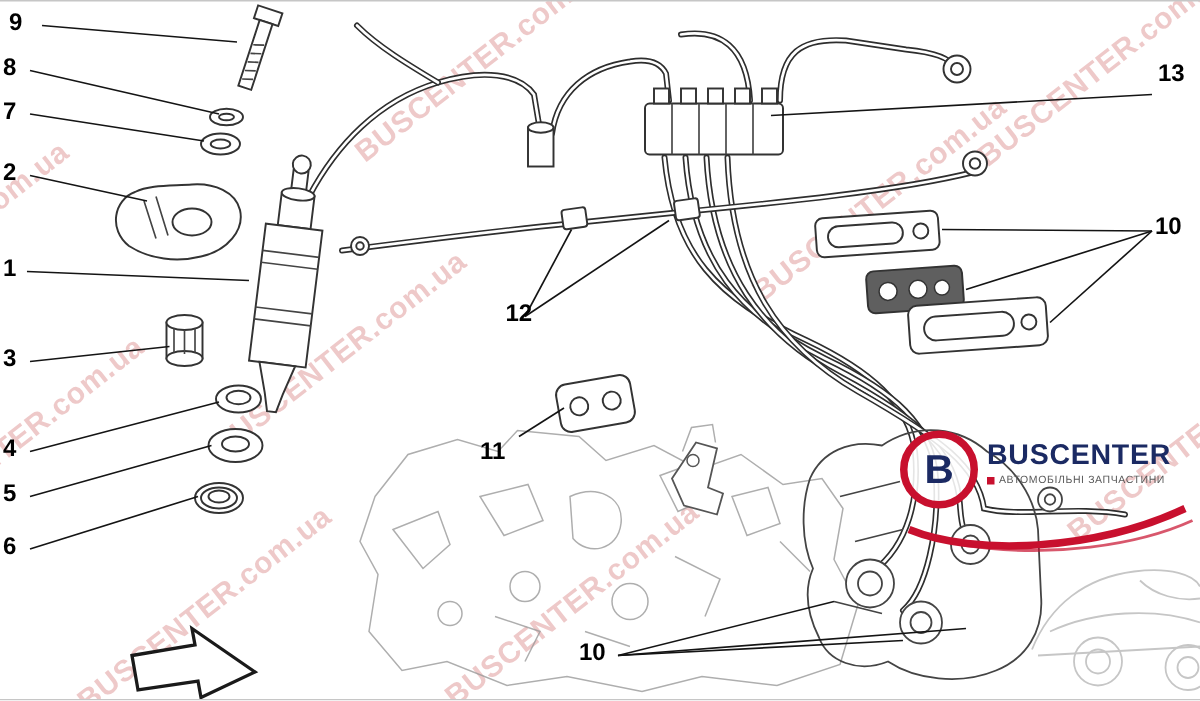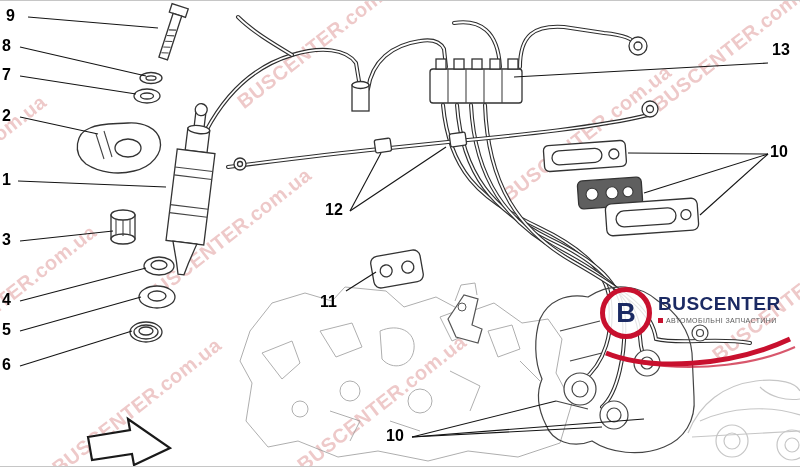--- a/index.html
+++ b/index.html
@@ -247,21 +247,21 @@
   <div class="callout" style="left:2px;top:37px">8</div>
   <div class="callout" style="left:2px;top:66px">7</div>
   <div class="callout" style="left:2px;top:107px">2</div>
   <div class="callout" style="left:2px;top:171px">1</div>
   <div class="callout" style="left:2px;top:231px">3</div>
   <div class="callout" style="left:2px;top:291px">4</div>
   <div class="callout" style="left:2px;top:321px">5</div>
   <div class="callout" style="left:2px;top:356px">6</div>
   <div class="callout" style="left:772px;top:41px">13</div>
   <div class="callout" style="left:770px;top:143px">10</div>
-  <div class="callout" style="left:325px;top:201px">12</div>
+  <div class="callout" style="left:337px;top:201px">12</div>
   <div class="callout" style="left:320px;top:293px">11</div>
   <div class="callout" style="left:386px;top:427px">10</div>
 
   <div class="logo">
     <div class="logo-mark">
       <span>B</span>
     </div>
     <div class="logo-right">
       <div class="logo-brand">BUSCENTER</div>
       <div class="logo-tagline">

